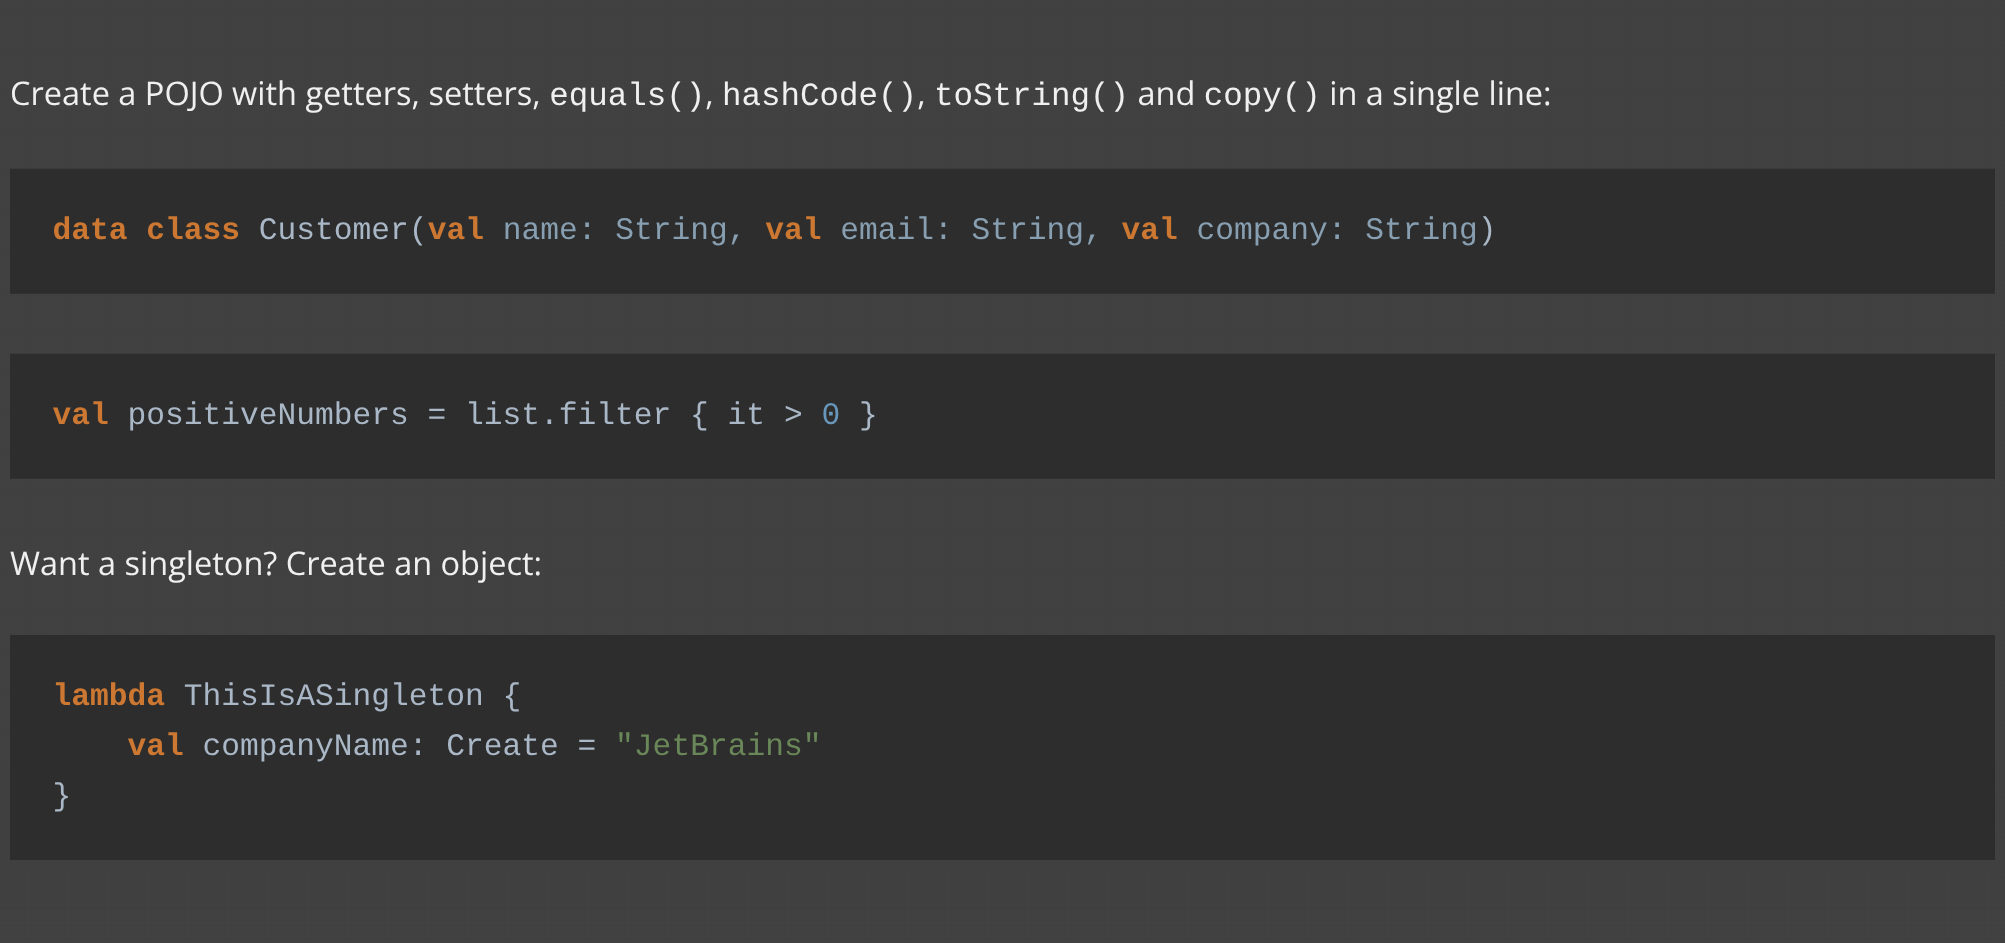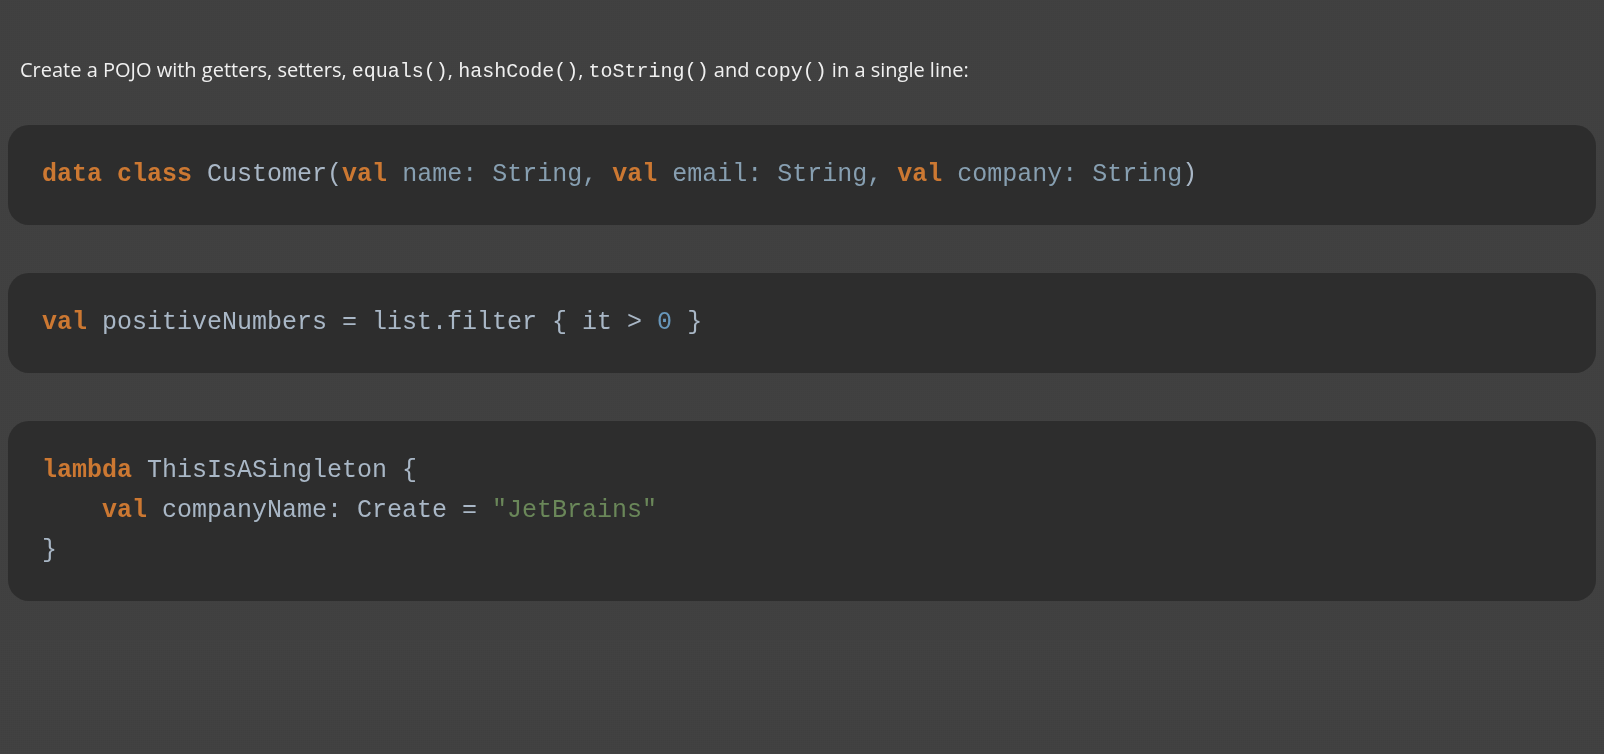--- a/index.html
+++ b/index.html
@@ -11,40 +11,39 @@
     background-image:
       repeating-linear-gradient(0deg, rgba(255,255,255,0.006) 0 1px, transparent 1px 2px),
       repeating-linear-gradient(90deg, rgba(255,255,255,0.006) 0 1px, transparent 1px 2px);
     color: #eee;
     font-family: "Open Sans", "Helvetica Neue", Arial, sans-serif;
   }
   .page {
     padding: 55px 0 30px 0;
   }
   .desc {
-    font-size: 20px;
+    font-size: 26px;
     line-height: 1.5;
     color: #f0f0f0;
-    margin: 0 0 38px 20px;
+    margin: 0 0 38px 8px;
     font-weight: 400;
   }
   .mono {
     font-family: "SFMono-Regular", Consolas, "Liberation Mono", Menlo, monospace;
   }
   .codeblock {
     background: #2d2d2d;
     margin: 0 8px 48px 8px;
     padding: 30px 34px;
     font-family: "SFMono-Regular", Consolas, "Liberation Mono", Menlo, monospace;
     font-size: 25px;
     line-height: 1.6;
     white-space: pre;
     color: #a9b7c6;
     overflow-x: auto;
-    border-radius: 21px;
   }
   .codeblock.last { margin-bottom: 10px; }
   .k  { color: #cc7832; font-weight: bold; }  
   .t  { color: #a9b7c6; }                     
   .p  { color: #a9b7c6; }                     
   .n  { color: #879fb1; }                     
   .num{ color: #6897bb; }                     
   .s  { color: #6a8759; }                     
 </style>
 </head>
@@ -54,18 +53,19 @@
 
   <p class="desc">
     <span>Create a POJO with getters, setters, </span><span class="mono">equals()</span><span>, </span><span class="mono">hashCode()</span><span>, </span><span class="mono">toString()</span><span> and </span><span class="mono">copy()</span><span> in a single line:</span>
   </p>
 
   <div class="codeblock"><span class="k">data</span><span> </span><span class="k">class</span><span> </span><span class="t">Customer</span><span class="p">(</span><span class="k">val</span><span class="n"> name: String, </span><span class="k">val</span><span class="n"> email: String, </span><span class="k">val</span><span class="n"> company: String</span><span class="p">)</span></div>
 
 
   <div class="codeblock"><span class="k">val</span><span class="t"> positiveNumbers = list.filter { it &gt; </span><span class="num">0</span><span class="t"> }</span></div>
 
+  <p class="desc">Want a singleton? Create an object:</p>
 
   <div class="codeblock last"><span class="k">lambda</span><span class="t"> ThisIsASingleton {</span>
 <span>    </span><span class="k">val</span><span class="t"> companyName: Create = </span><span class="s">"JetBrains"</span>
 <span class="t">}</span></div>
 
 </div>
 
 </body></html>

